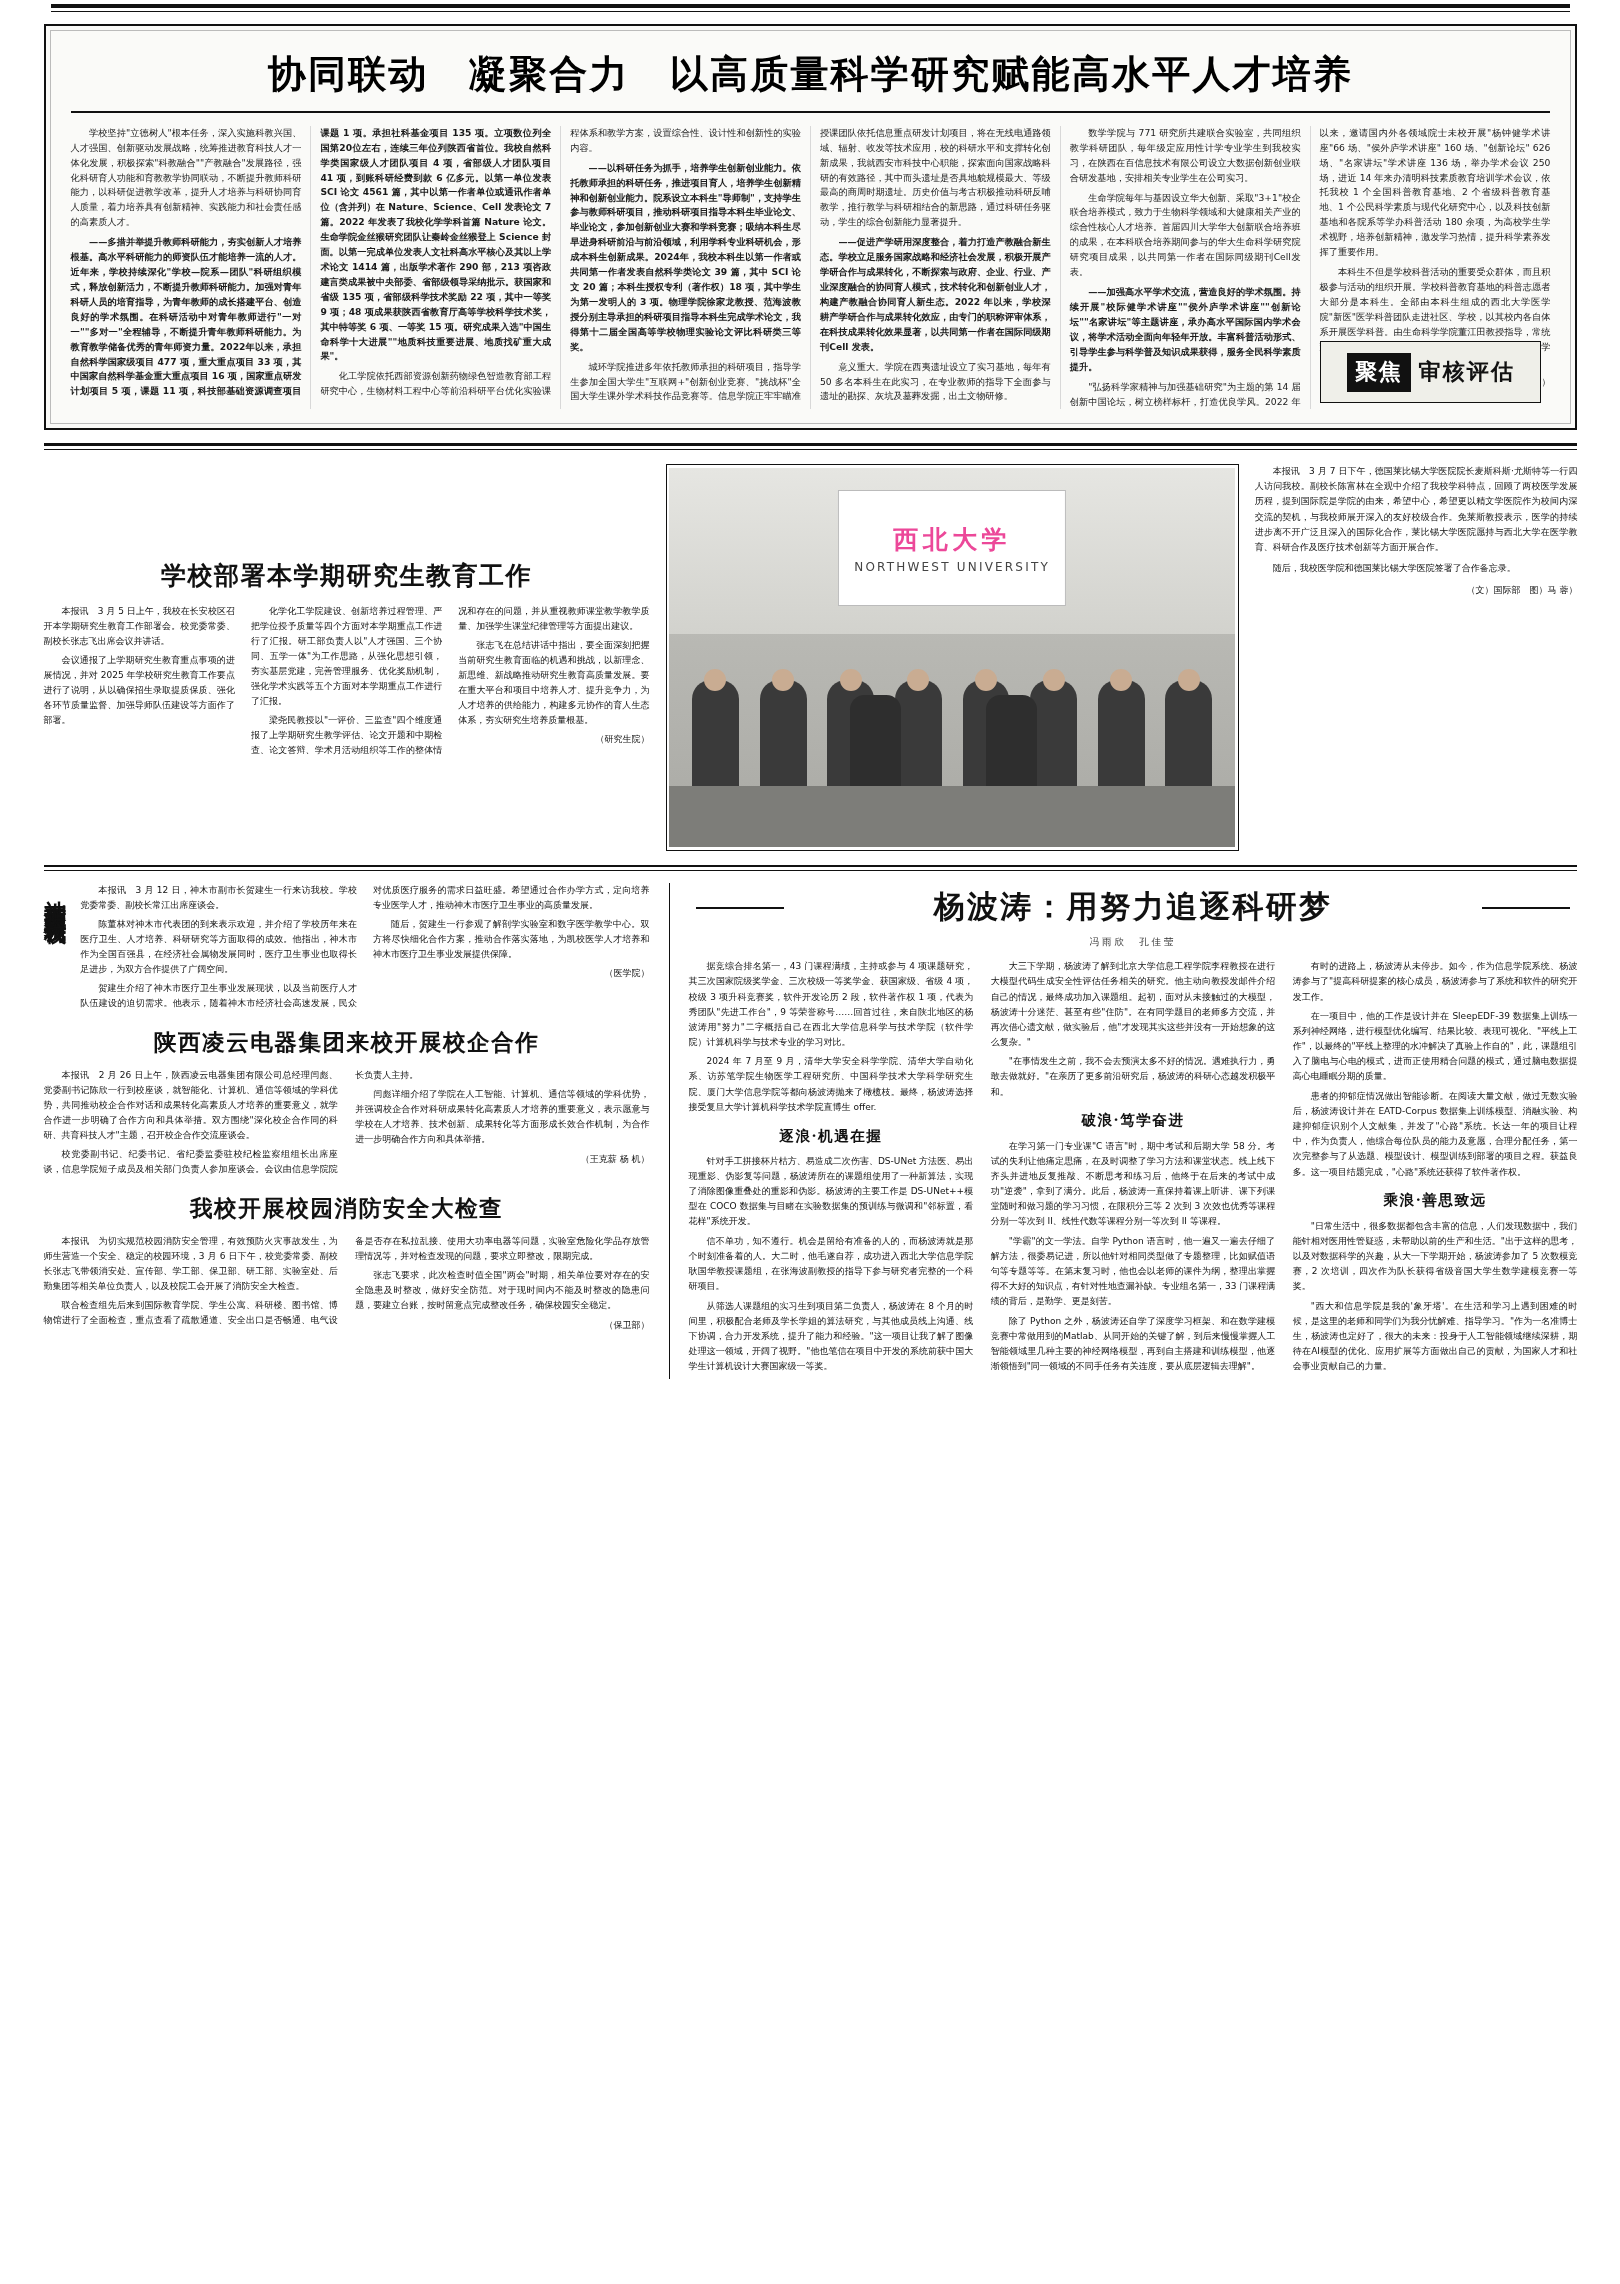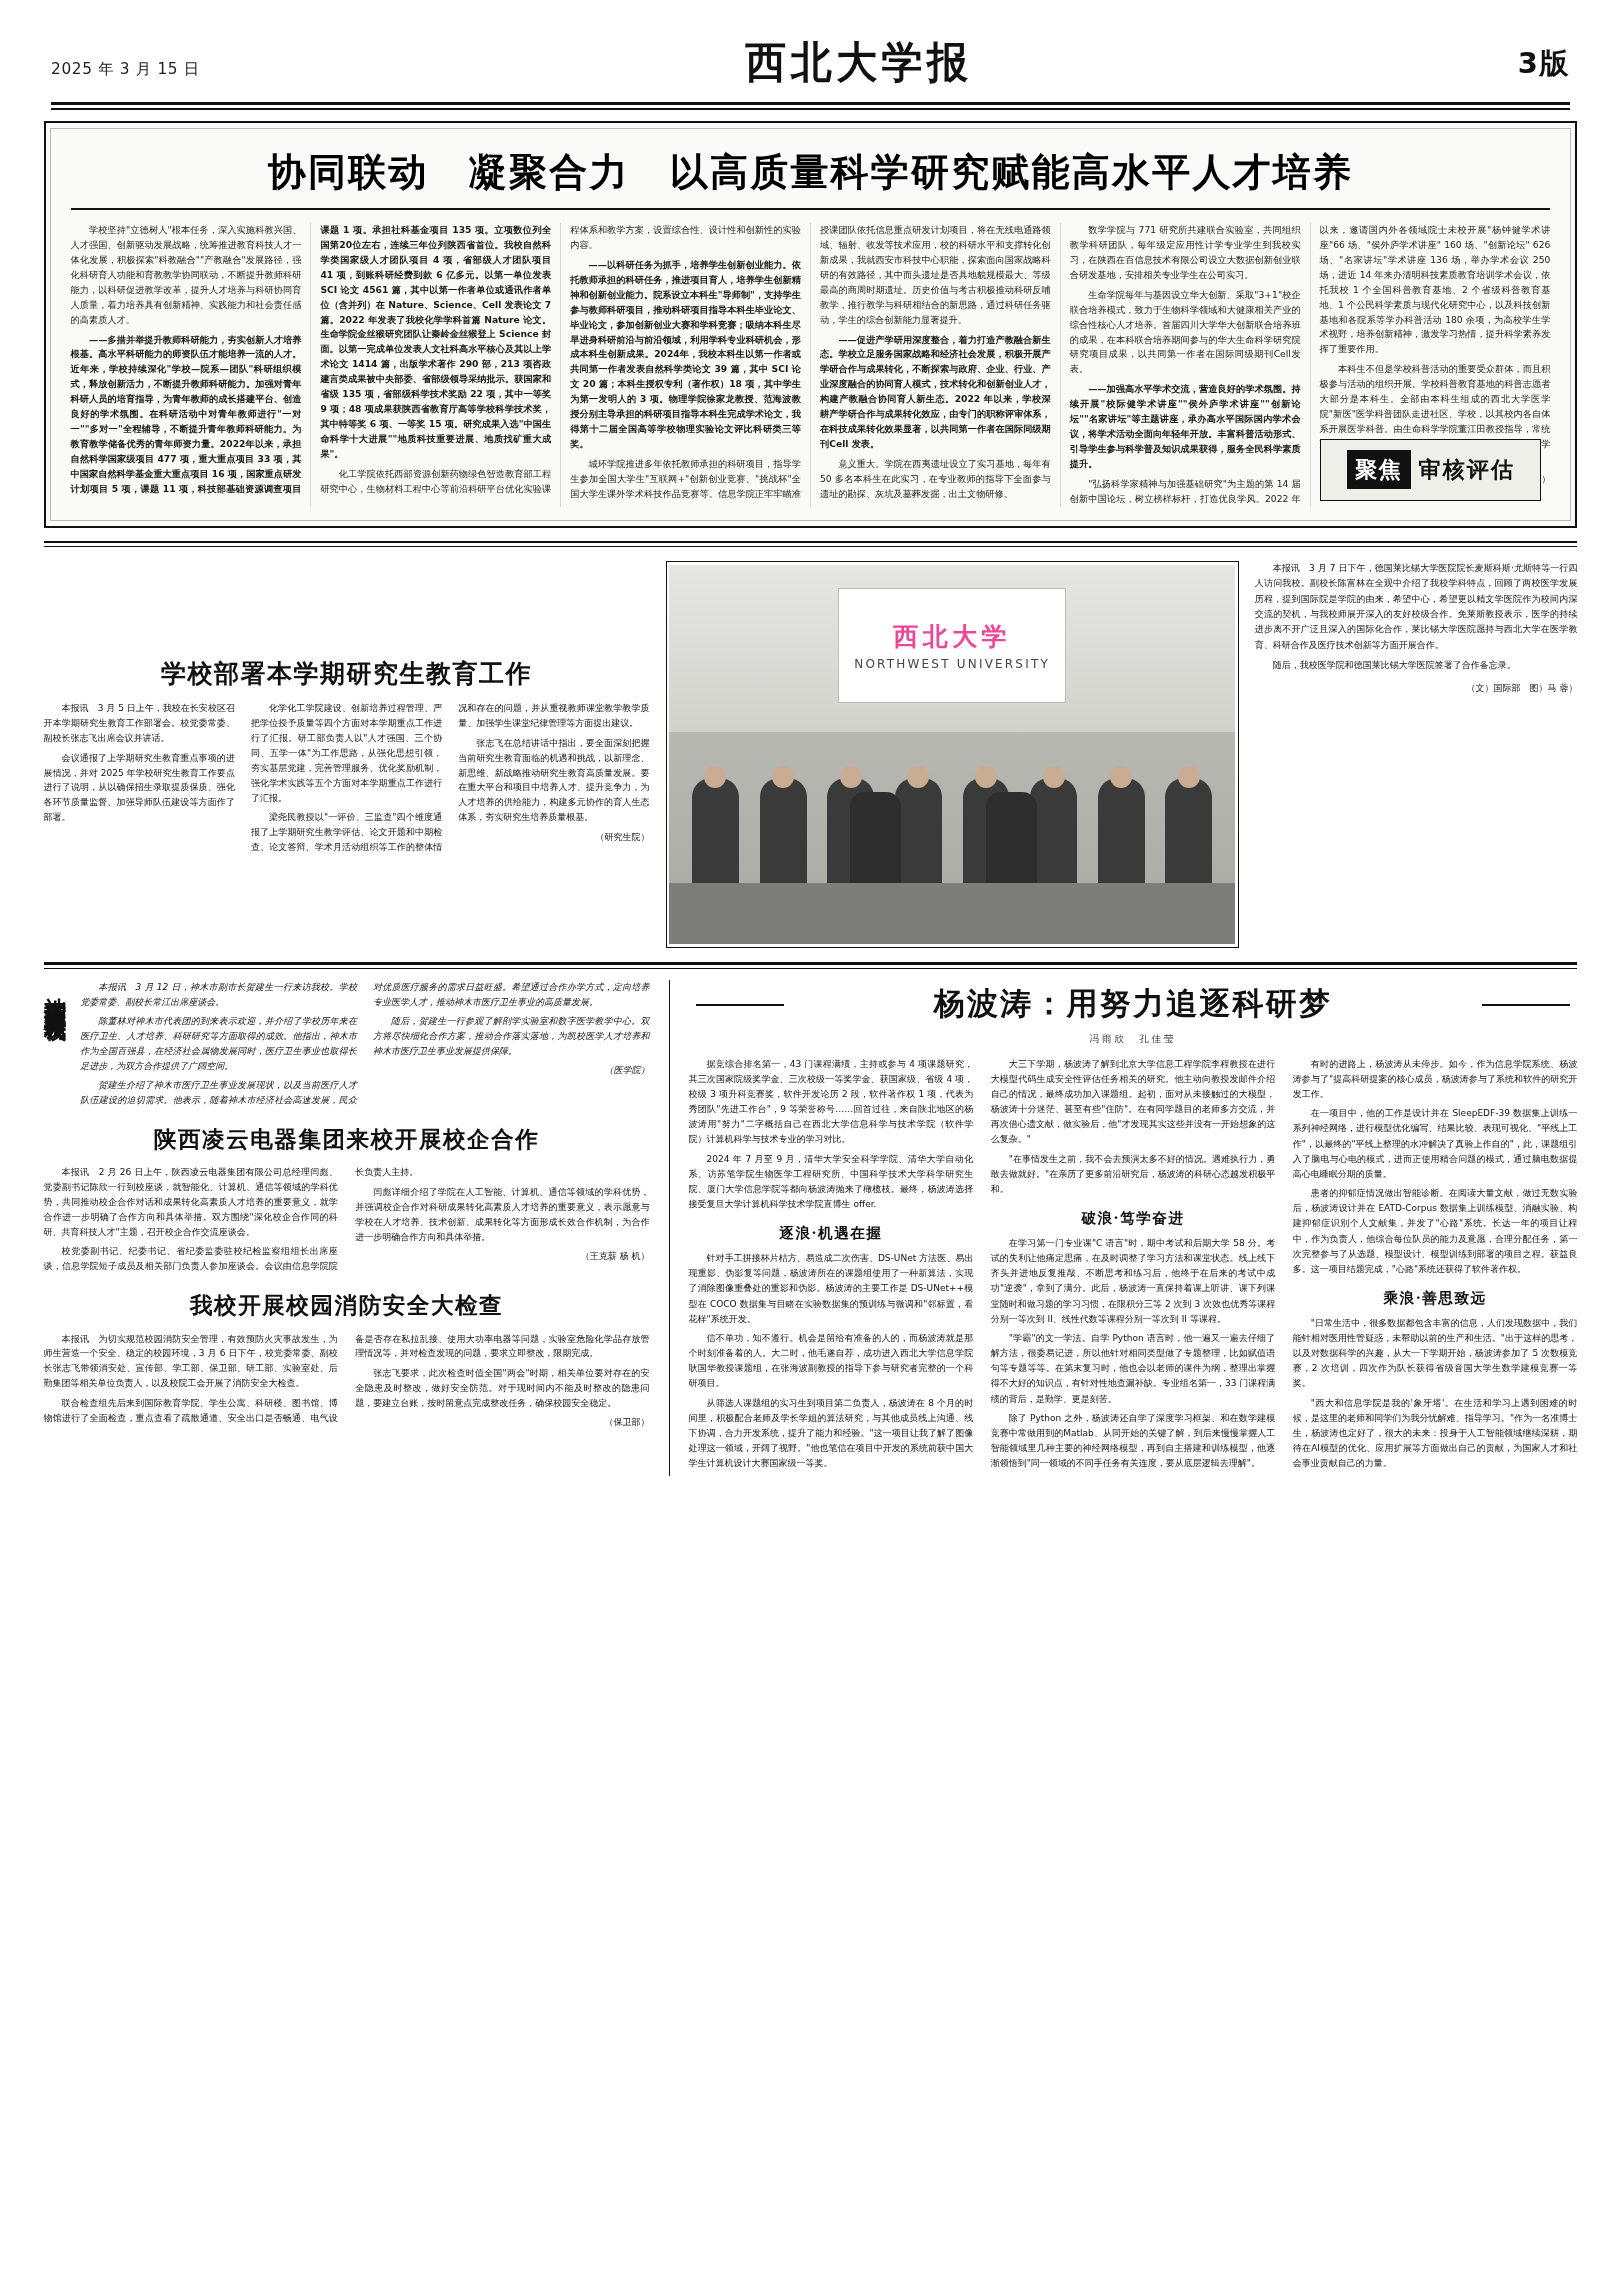--- a/index.html
+++ b/index.html
@@ -65,21 +65,21 @@
 
   
   .bottom{display:flex;gap:19px;margin:0 14.6px;}
   .bl{width:606px;}
   .br{flex:1;border-left:0.7px solid #111;padding-left:19px;}
 
   .vtitle{display:flex;flex-direction:row-reverse;gap:2.9px;font-family:"DejaVu Serif","Liberation Serif",serif;
     font-size:22px;font-weight:bold;letter-spacing:1.5px;line-height:1.08;}
   .vtitle span{writing-mode:vertical-rl;text-orientation:upright;}
   .art1{display:flex;gap:13px;}
-  .art1 .body{flex:1;column-count:2;column-gap:16px;font-size:9px;line-height:1.66;text-align:justify;font-style:italic;}
+  .art1 .body{flex:1;column-count:2;column-gap:16px;font-size:9px;line-height:1.66;text-align:justify;}
   .art1 .body p{margin:0 0 4.4px 0;text-indent:2em;}
   .h3{font-family:"DejaVu Serif","Liberation Serif",serif;font-size:22.6px;font-weight:bold;text-align:center;letter-spacing:1.5px;margin:16px 0 10.2px 0;}
   .cols2{column-count:2;column-gap:17.5px;font-size:9px;line-height:1.66;text-align:justify;}
   .cols2 p{margin:0 0 4.4px 0;text-indent:2em;}
   .sign{text-align:right;font-size:9px;}
 
   
   .rf-title{position:relative;text-align:center;margin:2.9px 0 13px 0;}
   .rf-title .bar{height:2.2px;background:#111;position:absolute;top:50%;width:88px;}
   .rf-title .bar.l{left:7.3px;} .rf-title .bar.r{right:7.3px;}
@@ -87,27 +87,20 @@
   .byline{text-align:center;font-size:9.5px;letter-spacing:2.9px;margin:-4.4px 0 10.2px 0;color:#333;}
   .rf-cols{column-count:3;column-gap:17.5px;font-size:9px;line-height:1.68;text-align:justify;}
   .rf-cols p{margin:0 0 4.4px 0;text-indent:2em;}
   .rf-cols h4{font-family:"DejaVu Serif","Liberation Serif",serif;font-size:14.6px;text-align:center;margin:8.8px 0 5.8px 0;letter-spacing:1.5px;}
 </style>
 </head>
 <body>
 
 <div class="page">
 
-  <div class="masthead">
-    <div class="md-date">2025 年 3 月 15 日</div>
-    <div class="md-logo">
-      <span class="logo-txt">西北大学报</span>
-    </div>
-    <div class="md-page">3版</div>
-  </div>
   <div class="rule-thick"></div>
   <div class="rule-thin"></div>
 
   <div class="feature">
     <div class="feature-title">协同联动　凝聚合力　以高质量科学研究赋能高水平人才培养</div>
     <div class="feature-rule"></div>
     <div class="feature-cols">
       <p>学校坚持"立德树人"根本任务，深入实施科教兴国、人才强国、创新驱动发展战略，统筹推进教育科技人才一体化发展，积极探索"科教融合""产教融合"发展路径，强化科研育人功能和育教教学协同联动，不断提升教师科研能力，以科研促进教学改革，提升人才培养与科研协同育人质量，着力培养具有创新精神、实践能力和社会责任感的高素质人才。</p>
       <p class="lead">——多措并举提升教师科研能力，夯实创新人才培养根基。高水平科研能力的师资队伍才能培养一流的人才。近年来，学校持续深化"学校—院系—团队"科研组织模式，释放创新活力，不断提升教师科研能力。加强对青年科研人员的培育指导，为青年教师的成长搭建平台、创造良好的学术氛围。在科研活动中对青年教师进行"一对一""多对一"全程辅导，不断提升青年教师科研能力。为教育教学储备优秀的青年师资力量。2022年以来，承担自然科学国家级项目 477 项，重大重点项目 33 项，其中国家自然科学基金重大重点项目 16 项，国家重点研发计划项目 5 项，课题 11 项，科技部基础资源调查项目课题 1 项。承担社科基金项目 135 项。立项数位列全国第20位左右，连续三年位列陕西省首位。我校自然科学类国家级人才团队项目 4 项，省部级人才团队项目 41 项，到账科研经费到款 6 亿多元。以第一单位发表 SCI 论文 4561 篇，其中以第一作者单位或通讯作者单位（含并列）在 Nature、Science、Cell 发表论文 7 篇。2022 年发表了我校化学学科首篇 Nature 论文。生命学院金丝猴研究团队让秦岭金丝猴登上 Science 封面。以第一完成单位发表人文社科高水平核心及其以上学术论文 1414 篇，出版学术著作 290 部，213 项咨政建言类成果被中央部委、省部级领导采纳批示。获国家和省级 135 项，省部级科学技术奖励 22 项，其中一等奖 9 项；48 项成果获陕西省教育厅高等学校科学技术奖，其中特等奖 6 项、一等奖 15 项。研究成果入选"中国生命科学十大进展""地质科技重要进展、地质找矿重大成果"。</p>
       <p>化工学院依托西部资源创新药物绿色智造教育部工程研究中心，生物材料工程中心等前沿科研平台优化实验课程体系和教学方案，设置综合性、设计性和创新性的实验内容。</p>

